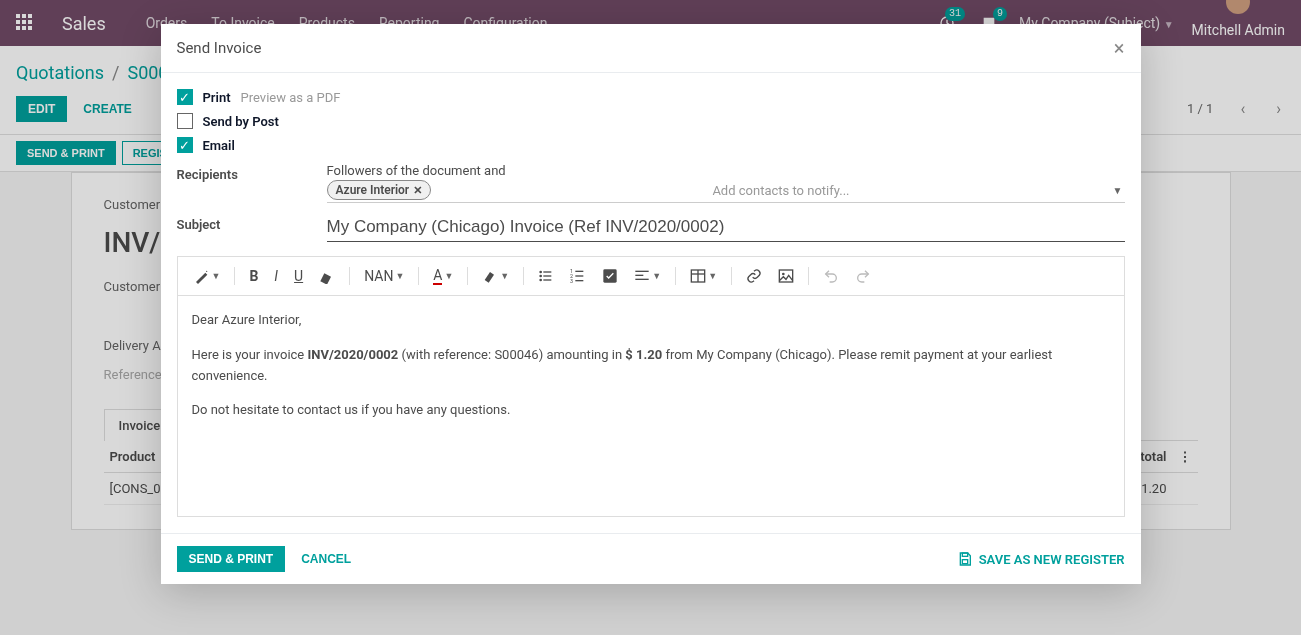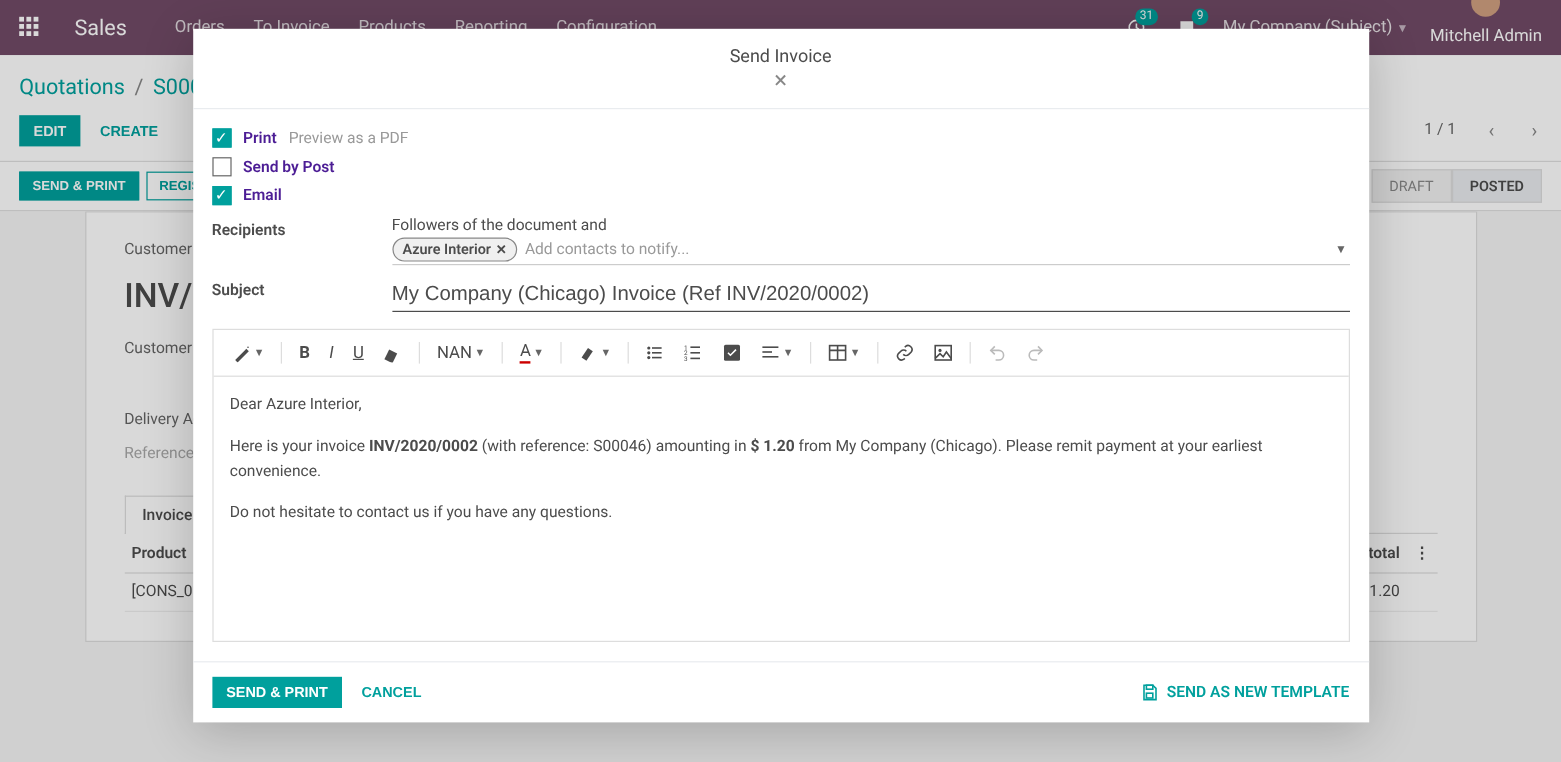--- a/index.html
+++ b/index.html
@@ -33,21 +33,21 @@
   margin-right: 28px;
 }
 .navbar .apps-icon span { background: #fff; }
 .navbar .brand { font-size: 18px; font-weight: 400; margin-right: 40px; }
 .navbar .menu { display: flex; gap: 24px; flex: 1; color: rgba(255,255,255,0.8); }
 .navbar .menu span { cursor: pointer; font-size: 14px; }
 .navbar .right { display: flex; align-items: center; gap: 18px; }
 .navbar .icon-badge { position: relative; width: 24px; height: 24px; display: flex; align-items: center; justify-content: center; }
 .navbar .badge { position: absolute; top: -4px; right: -6px;
   background: #00A09D; color: #fff; font-size: 10px; padding: 0 4px;
-  border-radius: 8px; line-height: 14px; }
+  border-radius: 8px; line-height: 14px; font-family: Liberation Mono, monospace; }
 .navbar .company { color: rgba(255,255,255,0.85); font-size: 14px; }
 .navbar .user { display: flex; align-items: center; gap: 8px; font-size: 14px; flex-direction: column; }
 .navbar .avatar { width: 24px; height: 24px; border-radius: 50%; background: #d0a080; display:inline-block; }
 .navbar .caret { font-size: 10px; opacity: 0.7; }
 
 
 .control { background: #fff; padding: 8px 16px; border-bottom: 1px solid #e0e0e0; }
 .breadcrumb { font-size: 18px; color: #00A09D; padding: 8px 0; display:flex; align-items:center; gap:8px; }
 .breadcrumb .sep { color: #888; }
 .breadcrumb .current { color: #00A09D; }
@@ -110,21 +110,21 @@
 .modal {
   width: 980px; background:#fff; margin-top:24px;
   box-shadow: 0 8px 40px rgba(0,0,0,0.2);
   pointer-events:auto;
   display:flex; flex-direction:column;
   max-height: 590px;
 }
 .modal-header {
   padding: 14px 16px; border-bottom:1px solid #e9ecef;
   display:flex; align-items:center; justify-content:space-between;
-  font-size:15px; color:#4c4c4c;flex-direction:column;
+  font-size:15px; color:#4c4c4c;
 }
 .modal-header .close { cursor:pointer; font-size:20px; color:#888; line-height:1; }
 .modal-body {
   padding: 16px; overflow-y:auto; flex:1;
   position:relative;
 }
 .modal-body::-webkit-scrollbar { width:10px; }
 .modal-body::-webkit-scrollbar-thumb { background:#ccc; }
 .modal-footer {
   padding: 12px 16px; border-top:1px solid #e9ecef;
@@ -134,31 +134,31 @@
 .modal-footer .save-tmpl { color:#00A09D; cursor:pointer; display:flex; align-items:center; gap:6px; font-size:13px; font-weight:600; }
 
 
 .check-row { display:flex; align-items:center; gap:10px; margin-bottom:8px; font-size:13px; }
 .check-row .chk {
   width:16px; height:16px; border:1px solid #00A09D; display:flex; align-items:center; justify-content:center;
   cursor:pointer;
 }
 .check-row .chk.checked { background:#00A09D; color:#fff; }
 .check-row .chk.empty { border-color:#666; }
-.check-row .label { font-weight:600; color:#4c1d95; }
+.check-row .label { font-weight:600; color:#0f172a; }
 .check-row .hint { color:#999; }
 
 
 .form-line { display:flex; margin-top:10px; align-items:flex-start; }
 .form-line .flabel { width:150px; font-weight:600; color:#4c4c4c; font-size:13px; padding-top:4px; }
 .form-line .fvalue { flex:1; font-size:13px; color:#4c4c4c; }
 .tag-input { display:flex; align-items:center; gap:6px; border-bottom:1px solid #ccc; padding:2px 0; position:relative; }
 .tag { background:#f0f0f0; border:1px solid #888; border-radius:10px; padding:2px 8px; font-size:12px; display:inline-flex; align-items:center; gap:4px; font-weight:600; }
 .tag .x { cursor:pointer; font-size:11px; }
-.tag-input .placeholder { color:#999; flex:1; }
+.tag-input .placeholder { color:#999; flex:1;text-align:center; }
 .tag-input .dd { position:absolute; right:2px; color:#666; cursor:pointer; font-size:10px; }
 .subject-input { width:100%; border:none; border-bottom:1px solid #4c4c4c; padding:4px 0; font-size:17px; outline:none; color:#4c4c4c; }
 
 
 .editor { border:1px solid #ddd; margin-top:14px; }
 .editor-toolbar { border-bottom:1px solid #ddd; padding:6px 10px; display:flex; align-items:center; gap:4px; flex-wrap:wrap; }
 .editor-toolbar .tbtn { padding:4px 6px; cursor:pointer; color:#4c4c4c; font-size:14px; display:inline-flex; align-items:center; gap:2px; }
 .editor-toolbar .sep { width:1px; height:18px; background:#ddd; margin:0 4px; }
 .editor-toolbar .tbtn .car { font-size:9px; color:#666; }
 .editor-body { padding:14px; min-height:220px; font-size:13px; color:#4c4c4c; line-height:1.6; }
@@ -227,24 +227,20 @@
       <span>1 / 1</span>
       <span class="chev">‹</span>
       <span class="chev">›</span>
     </div>
   </div>
 </div>
 
 <div class="statusbar">
   <button class="btn-status filled">SEND &amp; PRINT</button>
   <button class="btn-status">REGISTER</button>
-  <div class="stages">
-    <div class="stage">DRAFT</div>
-    <div class="stage active">POSTED</div>
-  </div>
 </div>
 
 <div class="form-wrap">
   <div class="sheet">
     <div class="row">
       <div class="col">
         <div class="field-row">
           <label>Customer</label>
         </div>
         <div class="big">INV/</div>
@@ -454,17 +450,17 @@
     <div class="modal-footer">
       <button class="btn-primary">SEND &amp; PRINT</button>
       <button class="btn-secondary">CANCEL</button>
       <div class="spacer"></div>
       <div class="save-tmpl">
         <svg class="glyph" viewBox="0 0 24 24">
             <path d="M5 3h11l4 4v14H5z" fill="none" stroke="currentColor" stroke-width="2"></path>
             <rect x="8" y="3" width="8" height="5" fill="none" stroke="currentColor" stroke-width="2"></rect>
             <rect x="8" y="13" width="8" height="6" fill="none" stroke="currentColor" stroke-width="2"></rect>
           </svg>
-        <span>SEND AS NEW TEMPLATE</span>
+        <span>SAVE AS NEW REGISTER</span>
       </div>
     </div>
   </div>
 </div>
 
 </body></html>

